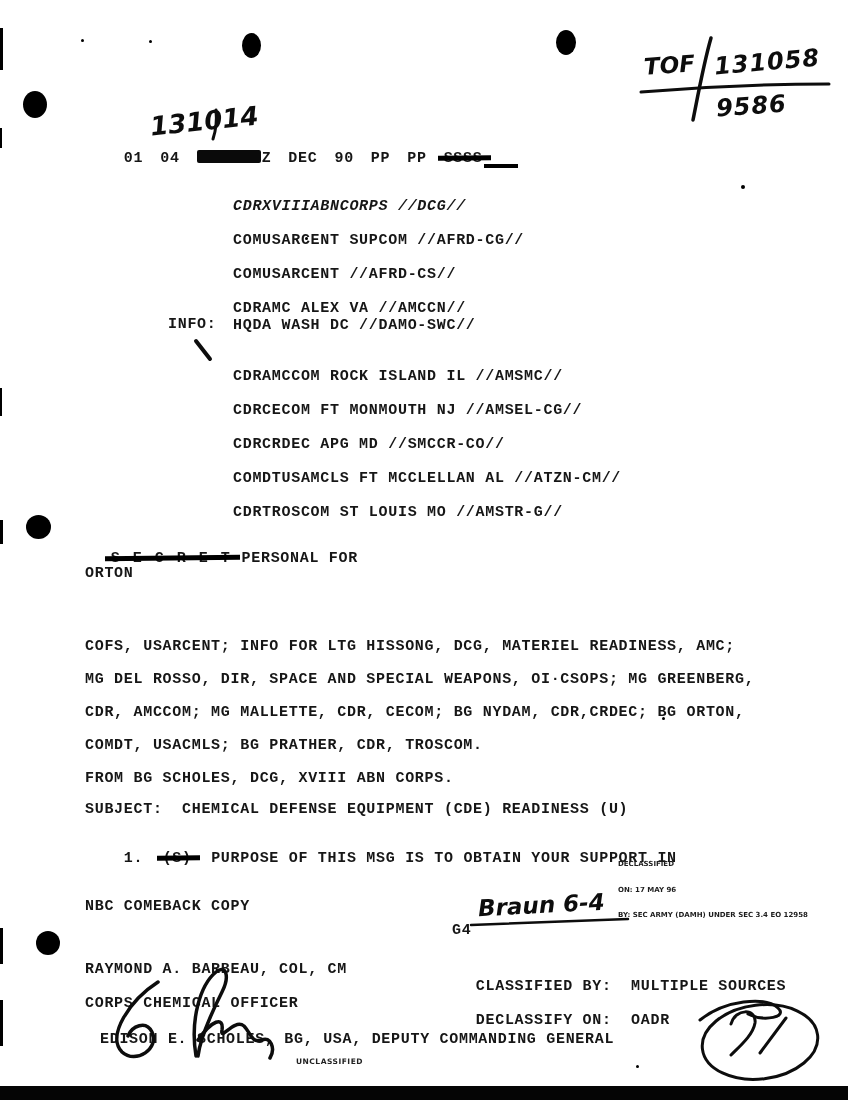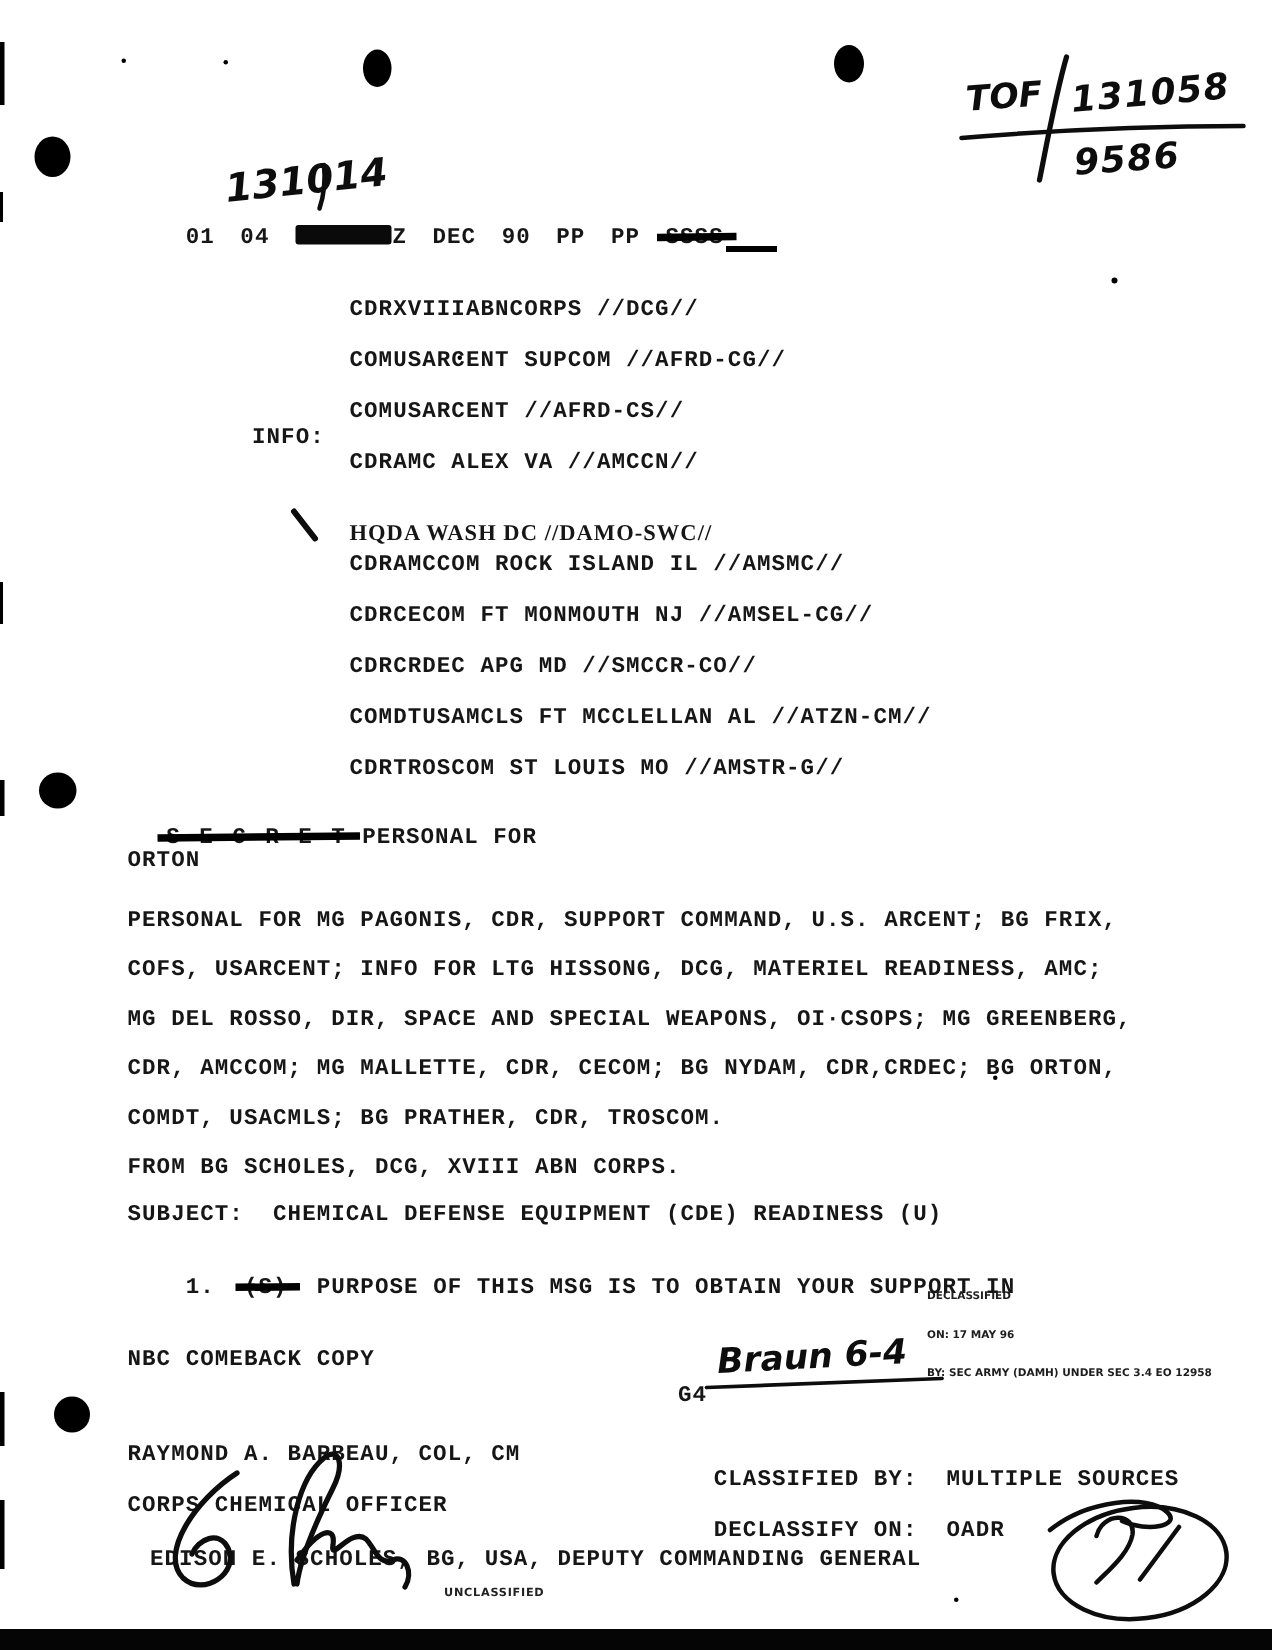--- a/index.html
+++ b/index.html
@@ -82,40 +82,39 @@
   <div class="speck" style="left:741px;top:185px;width:4px;height:4px;"></div>
   <div class="speck" style="left:305px;top:237px;"></div>
   <div class="speck" style="left:662px;top:717px;"></div>
 
   <div class="speck" style="left:636px;top:1065px;"></div>
 
   <div class="typed" style="left:85px;top:133px;">
     <span class="tok">01</span><span class="tok">04</span><span class="redact"></span><span class="tok">Z</span><span class="tok">DEC</span><span class="tok">90</span><span class="tok">PP</span><span class="tok">PP</span><span class="struck-heavy tail-underline">SSSS</span>
   </div>
 
-  <div class="typed" style="left:233px;top:198px;">CDRXVIIIABNCORPS //DCG//</div>
+  <div class="typed" style="left:233px;top:198px;font-style:italic;">CDRXVIIIABNCORPS //DCG//</div>
   <div class="typed" style="left:233px;top:232px;">COMUSARCENT SUPCOM //AFRD-CG//</div>
   <div class="typed" style="left:233px;top:266px;">COMUSARCENT //AFRD-CS//</div>
 
-  <div class="typed" style="left:168px;top:283px;">INFO:</div>
+  <div class="typed" style="left:168px;top:316px;">INFO:</div>
   <div class="typed" style="left:233px;top:300px;">CDRAMC ALEX VA //AMCCN//</div>
-  <div class="typed" style="left:233px;top:348px;font-family:Liberation Serif, serif;">HQDA WASH DC //DAMO-SWC//</div>
+  <div class="typed" style="left:233px;top:317px;">HQDA WASH DC //DAMO-SWC//</div>
   <div class="typed" style="left:233px;top:368px;">CDRAMCCOM ROCK ISLAND IL //AMSMC//</div>
   <div class="typed" style="left:233px;top:402px;">CDRCECOM FT MONMOUTH NJ //AMSEL-CG//</div>
   <div class="typed" style="left:233px;top:436px;">CDRCRDEC APG MD //SMCCR-CO//</div>
   <div class="typed" style="left:233px;top:504px;">CDRTROSCOM ST LOUIS MO //AMSTR-G//</div>
   <div class="typed" style="left:233px;top:470px;">COMDTUSAMCLS FT MCCLELLAN AL //ATZN-CM//</div>
 
   <div class="typed" style="left:72px;top:533px;">
     <span class="struck-heavy" style="letter-spacing:2px;">S E C R E T</span><span> </span><span>PERSONAL FOR</span>
   </div>
 
   <div class="typed" style="left:85px;top:565px;">ORTON</div>
 
-  <div class="typed" style="left:85px;top:605px;">PERSONAL FOR MG PAGONIS, CDR, SUPPORT COMMAND, U.S. ARCENT; BG FRIX,</div>
   <div class="typed" style="left:85px;top:638px;">COFS, USARCENT; INFO FOR LTG HISSONG, DCG, MATERIEL READINESS, AMC;</div>
   <div class="typed" style="left:85px;top:671px;">MG DEL ROSSO, DIR, SPACE AND SPECIAL WEAPONS, OI·CSOPS; MG GREENBERG,</div>
   <div class="typed" style="left:85px;top:704px;">CDR, AMCCOM; MG MALLETTE, CDR, CECOM; BG NYDAM, CDR,CRDEC; BG ORTON,</div>
   <div class="typed" style="left:85px;top:737px;">COMDT, USACMLS; BG PRATHER, CDR, TROSCOM.</div>
   <div class="typed" style="left:85px;top:770px;">FROM BG SCHOLES, DCG, XVIII ABN CORPS.</div>
   <div class="typed" style="left:85px;top:801px;">SUBJECT:  CHEMICAL DEFENSE EQUIPMENT (CDE) READINESS (U)</div>
   <div class="typed" style="left:85px;top:833px;">
     <span>1.</span><span>  </span><span class="struck-heavy">(S)</span><span>  </span><span>PURPOSE OF THIS MSG IS TO OBTAIN YOUR SUPPORT IN</span>
   </div>
 

